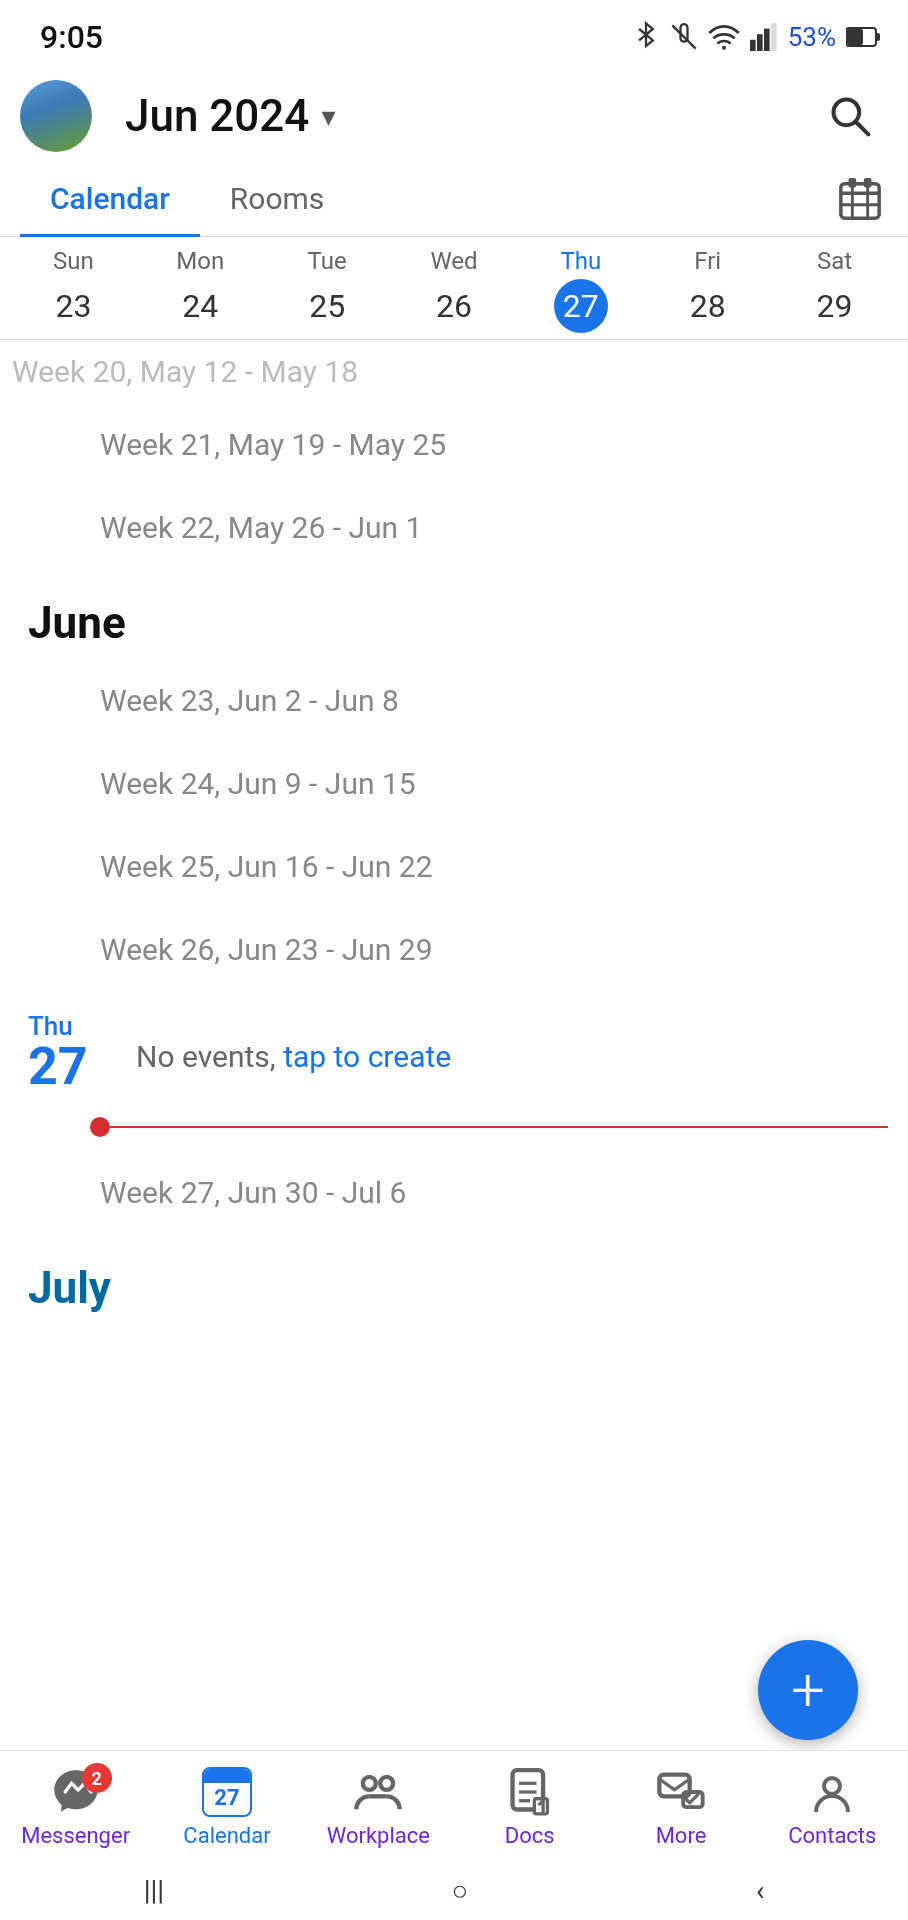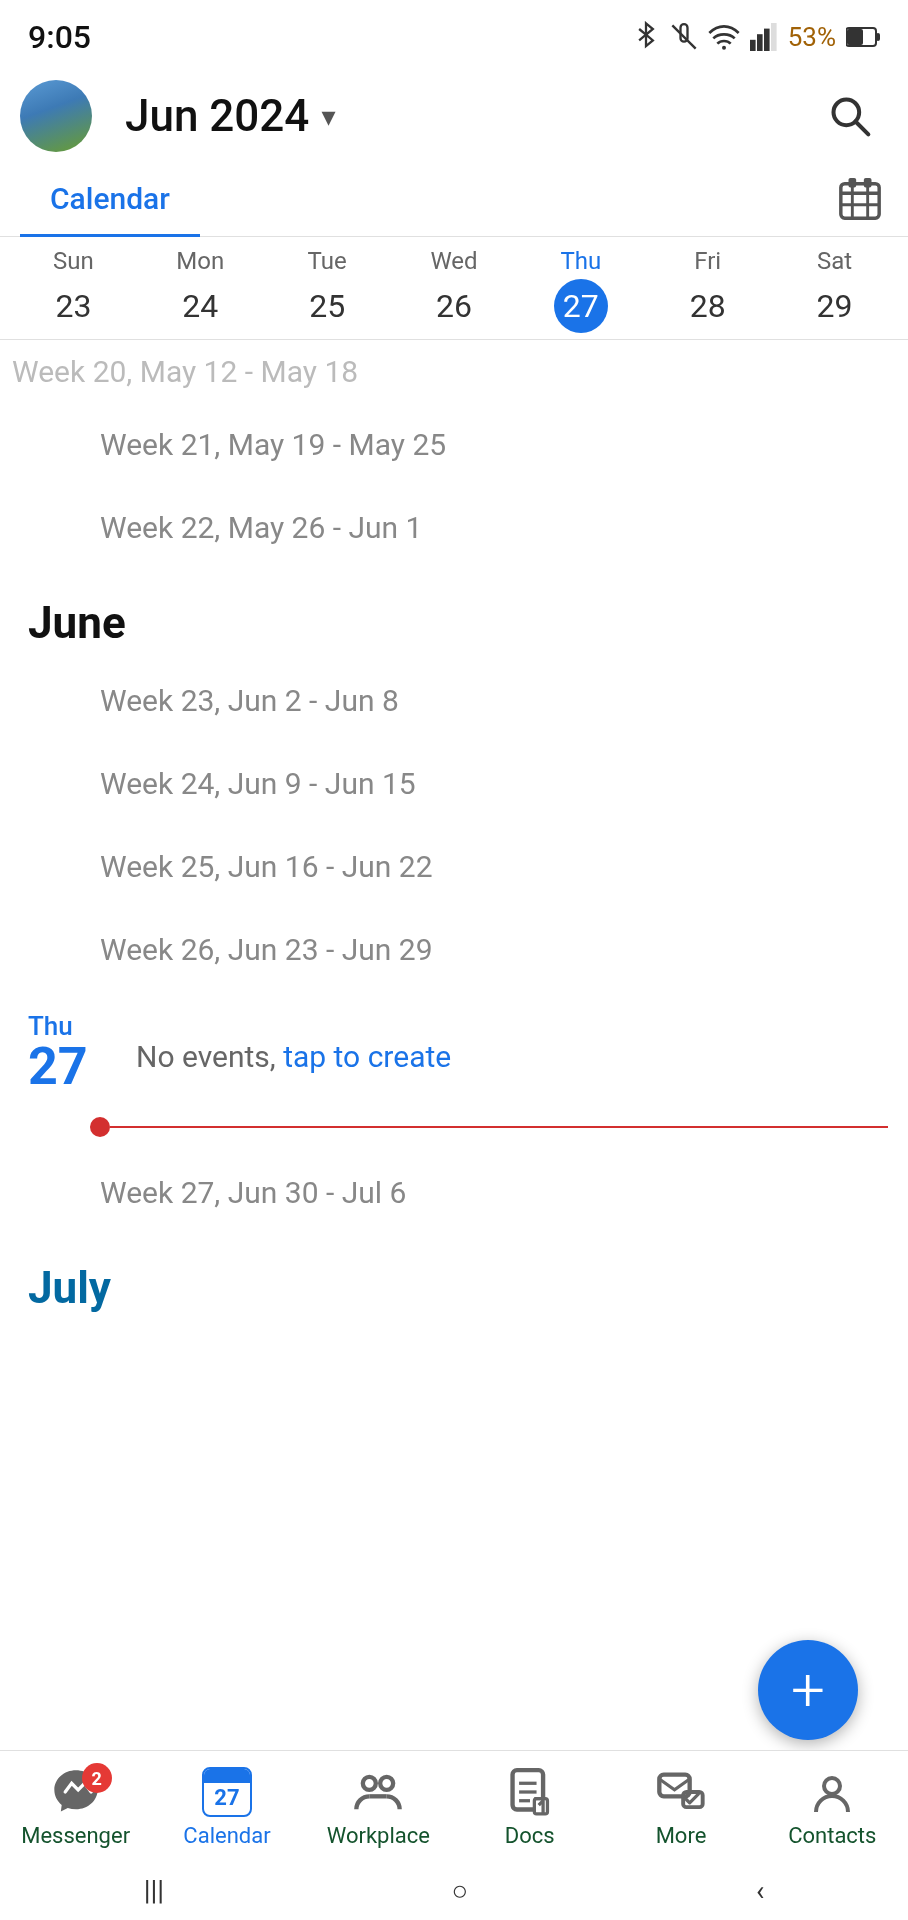--- a/index.html
+++ b/index.html
@@ -10,38 +10,38 @@
       background: #fff;
       font-family: 'Roboto', Arial, sans-serif;
       overflow-x: hidden;
     }
 
     
     .status-bar {
       display: flex;
       justify-content: space-between;
       align-items: center;
-      padding: 18px 28px 10px 28px;
+      padding: 18px 28px 10px 40px;
       background: #fff;
     }
     .status-time {
       font-size: 32px;
       font-weight: 500;
       color: #111;
     }
     .status-icons {
       display: flex;
       align-items: center;
       gap: 10px;
       font-size: 26px;
       color: #333;
     }
     .battery-text {
       font-size: 26px;
-      color: #a16207;
+      color: #1d4ed8;
     }
 
     
     .header {
       display: flex;
       align-items: center;
       justify-content: space-between;
       padding: 14px 28px 10px 20px;
       background: #fff;
     }
@@ -294,21 +294,21 @@
     .nav-icon-wrap {
       position: relative;
       display: flex;
       align-items: center;
       justify-content: center;
       width: 60px;
       height: 50px;
     }
     .nav-label {
       font-size: 22px;
-      color: #14532d;
+      color: #6d28d9;
     }
     .nav-label.active-blue {
       color: #1a73e8;
     }
     .badge {
       position: absolute;
       top: -4px;
       right: -6px;
       width: 30px;
       height: 30px;
@@ -426,20 +426,23 @@
       <circle cx="10" cy="10" r="7" fill="none" stroke="#333" stroke-width="2.2"></circle>
       <line x1="15" y1="15" x2="22" y2="22" stroke="#333" stroke-width="2.2" stroke-linecap="round"></line>
     </svg>
   </div>
 </div>
 
 <div class="tabs-row">
   <div class="tabs-left">
     <div class="tab active">
       <span>Calendar</span>
+    </div>
+    <div class="tab">
+      <span>Rooms</span>
     </div>
   </div>
   <div class="calendar-grid-icon">
     <svg width="46" height="46" viewBox="0 0 24 24">
       <rect x="2" y="4" width="20" height="18" rx="2" fill="none" stroke="#555" stroke-width="1.8"></rect>
       <line x1="2" y1="9" x2="22" y2="9" stroke="#555" stroke-width="1.8"></line>
       <line x1="8" y1="4" x2="8" y2="22" stroke="#555" stroke-width="1.5"></line>
       <line x1="16" y1="4" x2="16" y2="22" stroke="#555" stroke-width="1.5"></line>
       <line x1="2" y1="15" x2="22" y2="15" stroke="#555" stroke-width="1.5"></line>
       <rect x="6" y="1" width="4" height="5" rx="1" fill="#555"></rect>

